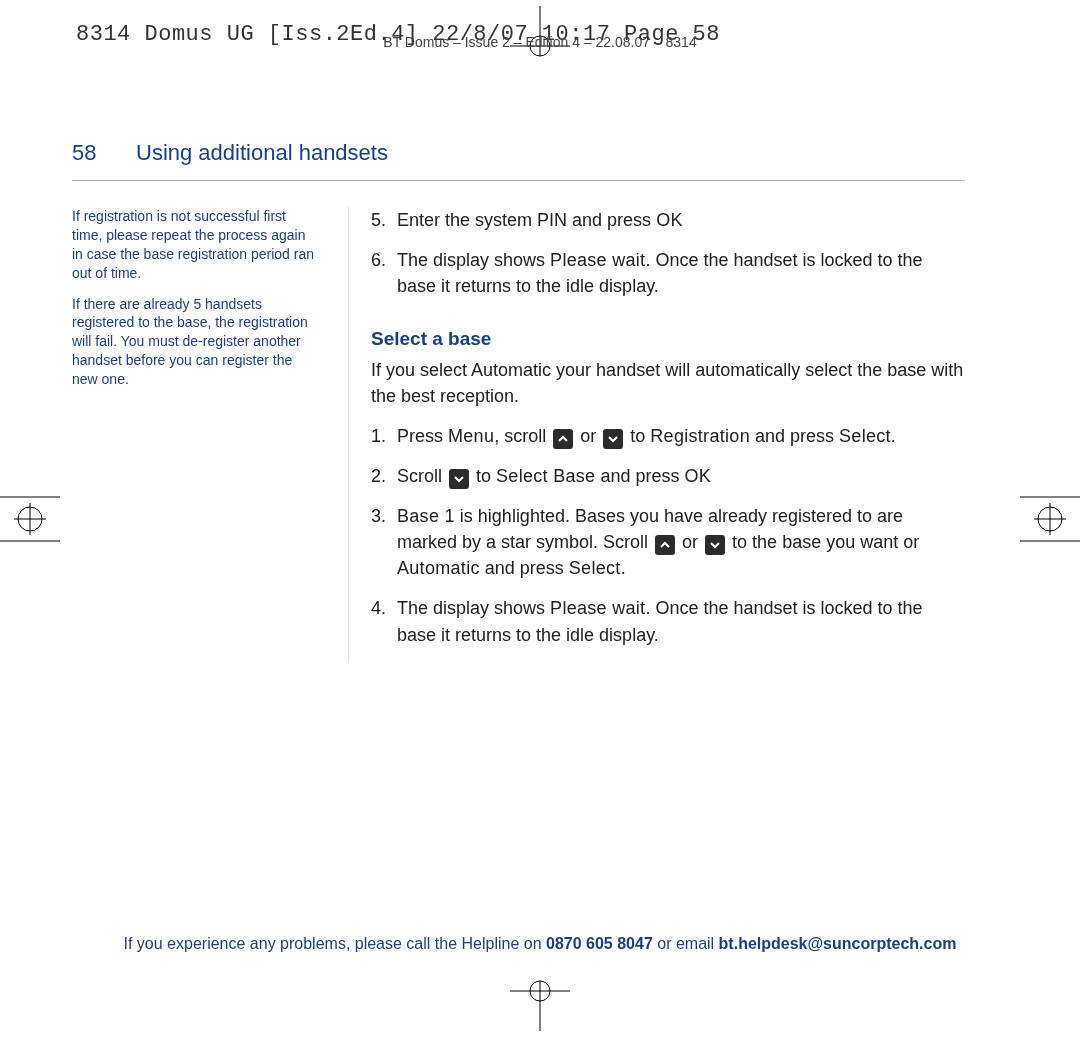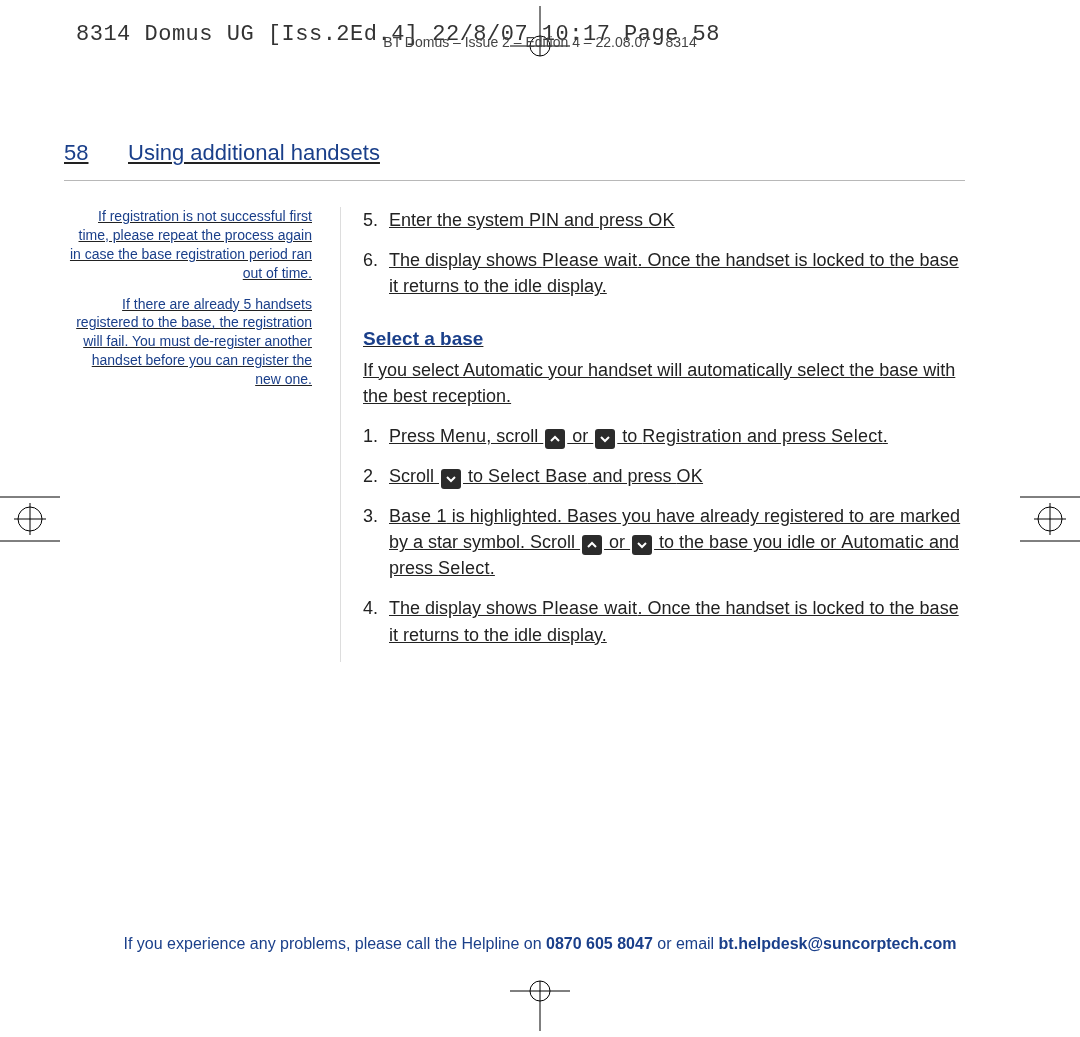--- a/index.html
+++ b/index.html
@@ -36,23 +36,22 @@
   }
   .crop-mark svg { display:block; }
   .cm-top { top: 6px; left: 50%; transform: translateX(-50%); }
   .cm-bottom { bottom: 6px; left: 50%; transform: translateX(-50%); }
   .cm-left-lines { top: 50%; left: 0; transform: translateY(-50%); }
   .cm-right-lines { top: 50%; right: 0; transform: translateY(-50%); }
 
   .page {
     position: absolute;
     top: 140px;
-    left: 64px;
+    left: 72px;
     right: 115px;
-    text-decoration: underline;
   }
   .title-row {
     display: flex;
     align-items: baseline;
     gap: 28px;
     font-size: 22px;
     color: #1a3f8a;
     padding-bottom: 14px;
     border-bottom: 1px solid #b8b8b8;
     margin-bottom: 26px;
@@ -61,21 +60,21 @@
   .page-number { min-width: 36px; }
   .columns { display: flex; gap: 28px; }
   .sidebar {
     flex: 0 0 248px;
     font-size: 14px;
     color: #1a3f8a;
     line-height: 1.35;
   }
   .sidebar .pin { margin-bottom: 38px; }
   .sidebar .pin b { font-weight: 700; }
-  .sidebar .note { margin-bottom: 12px; color:#1a3f8a;text-align:right; }
+  .sidebar .note { margin-bottom: 12px; color:#1a3f8a; }
   .main {
     flex: 1;
     font-size: 18px;
     color: #222;
     line-height: 1.45;
     border-left: 1px solid #ddd;
     padding-left: 22px;
   }
   .main ol {
     list-style: none;
@@ -213,21 +212,21 @@
         <li>
           <span class="num">3.</span>
           <span class="ui-word">Base 1</span><span> is highlighted. Bases you have already registered to are marked by a star symbol.  Scroll </span><span class="key-btn">
               <svg viewBox="0 0 12 12">
                 <polyline points="2,8 6,4 10,8" fill="none" stroke="#fff" stroke-width="2"></polyline>
               </svg>
             </span><span> or </span><span class="key-btn">
               <svg viewBox="0 0 12 12">
                 <polyline points="2,4 6,8 10,4" fill="none" stroke="#fff" stroke-width="2"></polyline>
               </svg>
-            </span><span> to the base you idle or </span><span class="ui-word">Automatic</span><span> and press </span><span class="ui-word">Select</span><span>.</span>
+            </span><span> to the base you want or </span><span class="ui-word">Automatic</span><span> and press </span><span class="ui-word">Select</span><span>.</span>
         </li>
         <li>
           <span class="num">4.</span>
           <span>The display shows </span><span class="ui-word">Please wait</span><span>. Once the handset is locked to the base it returns to the idle display.</span>
         </li>
       </ol>
     </main>
   </div>
 </div>
 

